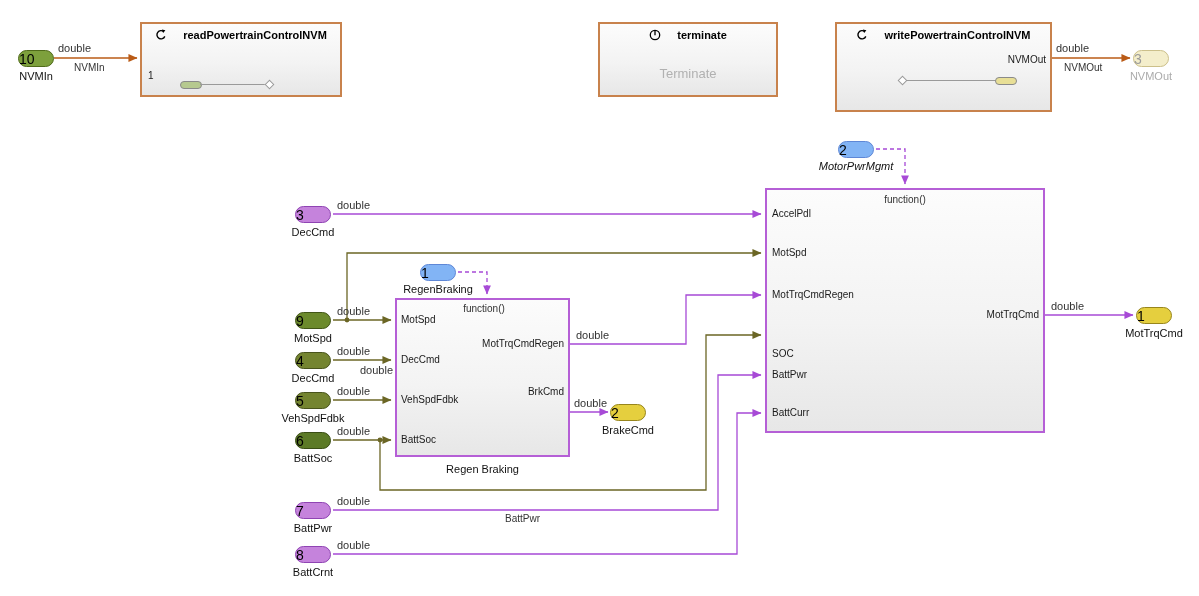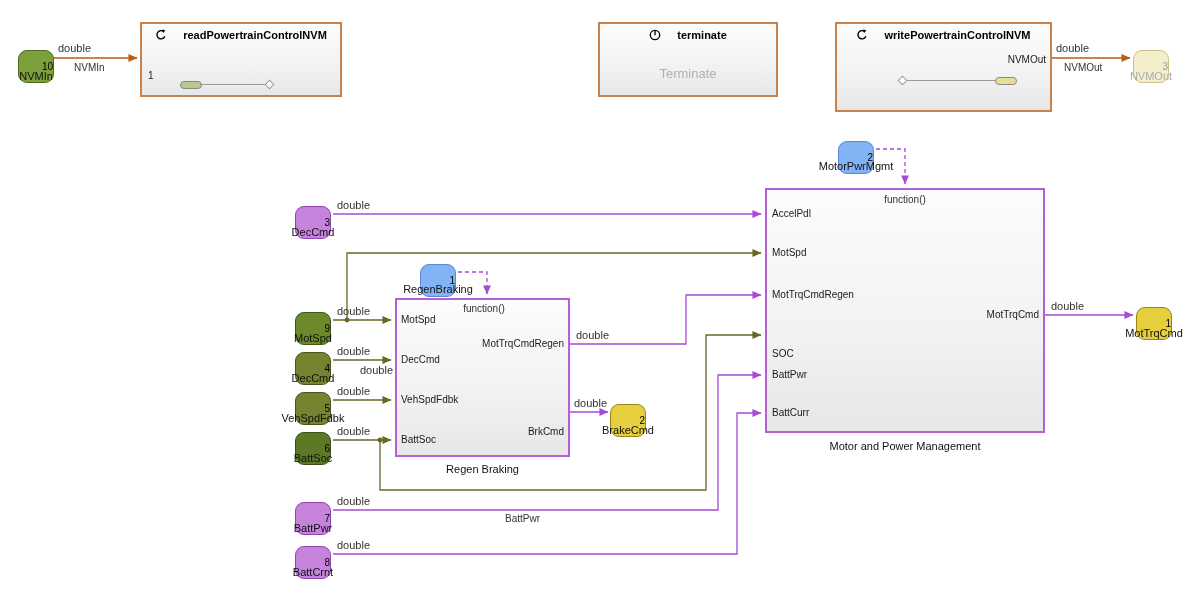--- a/index.html
+++ b/index.html
@@ -9,23 +9,23 @@
   .blk{position:absolute;box-sizing:border-box;border:2px solid #C8824C;
        background:linear-gradient(180deg,#fcfcfc 0%,#f3f3f3 55%,#e7e7e7 100%);}
   .blk.purple{border-color:#B55FD6;}
   .blk-title{position:absolute;top:5px;left:0;right:0;display:flex;align-items:center;
              justify-content:center;gap:16px;font-size:11px;font-weight:bold;}
   .blk-body{position:absolute;left:0;right:0;text-align:center;color:#b1b1b1;font-size:13px;}
   .inblk{position:absolute;font-size:10px;line-height:12px;color:#1a1a1a;}
   .inblk.right{text-align:right;}
   .func{position:absolute;font-size:10px;color:#333;text-align:center;}
   .blk-name{position:absolute;font-size:11px;text-align:center;color:#111;}
-  .oval{position:absolute;width:36px;height:33px;border-radius:9px;box-sizing:border-box;
-        border:1.3px solid #444;display:flex;align-items:center;justify-content:flex-end;
-        font-size:10px;color:#000;}
+  .oval{position:absolute;width:36px;height:17px;border-radius:9px;box-sizing:border-box;
+        border:1.3px solid #444;display:flex;align-items:center;justify-content:flex-start;
+        font-size:14px;color:#000;}
   .ov-green{background:#7DA03C;border-color:#4F6A1A;}
   .ov-green9{background:#6C8A2C;border-color:#425617;}
   .ov-olive{background:#748430;border-color:#49541C;}
   .ov-dkgreen{background:#5C7A26;border-color:#3A4E15;}
   .ov-purple{background:#C583DC;border-color:#8F44B3;}
   .ov-blue{background:#82B4F5;border-color:#5E87D6;}
   .ov-yellow{background:#E5CF3E;border-color:#97851C;}
   .ov-cream{background:#F4EECB;border-color:#CCC08A;color:#9a9a9a;}
   .plbl{position:absolute;width:100px;text-align:center;font-size:11px;color:#111;}
   .plbl.gray{color:#ababab;}
@@ -136,52 +136,51 @@
   <div class="dt" style="left:1056px;top:42px;">double</div>
   <div class="sig" style="left:1064px;top:62px;">NVMOut</div>
   <div class="oval ov-cream" style="left:1133px;top:50px;">
     <span>3</span>
   </div>
   <div class="plbl gray" style="left:1101px;top:70px;">NVMOut</div>
 
   <div class="oval ov-blue" style="left:838px;top:141px;">
     <span>2</span>
   </div>
-  <div class="plbl" style="left:806px;top:160px;">MotorPwrMgmt</div>
+  <div class="plbl" style="left:806px;top:160px;font-style:italic;">MotorPwrMgmt</div>
 
   <div class="blk purple" style="left:765px;top:188px;width:280px;height:245px;"></div>
   <div class="func" style="left:855px;top:194px;width:100px;">function()</div>
   <div class="inblk" style="left:772px;top:208px;text-align:right;">AccelPdl</div>
   <div class="inblk" style="left:772px;top:247px;">MotSpd</div>
   <div class="inblk" style="left:772px;top:289px;">MotTrqCmdRegen</div>
   <div class="inblk" style="left:772px;top:348px;">SOC</div>
   <div class="inblk" style="left:772px;top:369px;">BattPwr</div>
   <div class="inblk" style="left:772px;top:407px;">BattCurr</div>
   <div class="inblk right" style="left:935px;top:309px;width:104px;">MotTrqCmd</div>
-  <div class="blk-name" style="left:765px;top:440px;width:280px;">Motor and Power Management</div>
 
   <div class="oval ov-purple" style="left:295px;top:206px;">
     <span>3</span>
   </div>
   <div class="plbl" style="left:263px;top:226px;">DecCmd</div>
   <div class="dt" style="left:337px;top:199px;">double</div>
 
   <div class="oval ov-blue" style="left:420px;top:264px;">
     <span>1</span>
   </div>
   <div class="plbl" style="left:388px;top:283px;">RegenBraking</div>
 
   <div class="blk purple" style="left:395px;top:298px;width:175px;height:159px;"></div>
   <div class="func" style="left:434px;top:303px;width:100px;">function()</div>
   <div class="inblk" style="left:401px;top:314px;">MotSpd</div>
   <div class="inblk" style="left:401px;top:354px;">DecCmd</div>
   <div class="inblk" style="left:401px;top:394px;">VehSpdFdbk</div>
   <div class="inblk" style="left:401px;top:434px;">BattSoc</div>
   <div class="inblk right" style="left:460px;top:338px;width:104px;">MotTrqCmdRegen</div>
-  <div class="inblk right" style="left:460px;top:426px;width:104px;">BrkCmd</div>
+  <div class="inblk right" style="left:460px;top:386px;width:104px;">BrkCmd</div>
   <div class="blk-name" style="left:395px;top:463px;width:175px;">Regen Braking</div>
 
   <div class="oval ov-green9" style="left:295px;top:312px;">
     <span>9</span>
   </div>
   <div class="plbl" style="left:263px;top:332px;">MotSpd</div>
   <div class="dt" style="left:337px;top:305px;">double</div>
 
   <div class="oval ov-olive" style="left:295px;top:352px;">
     <span>4</span>

